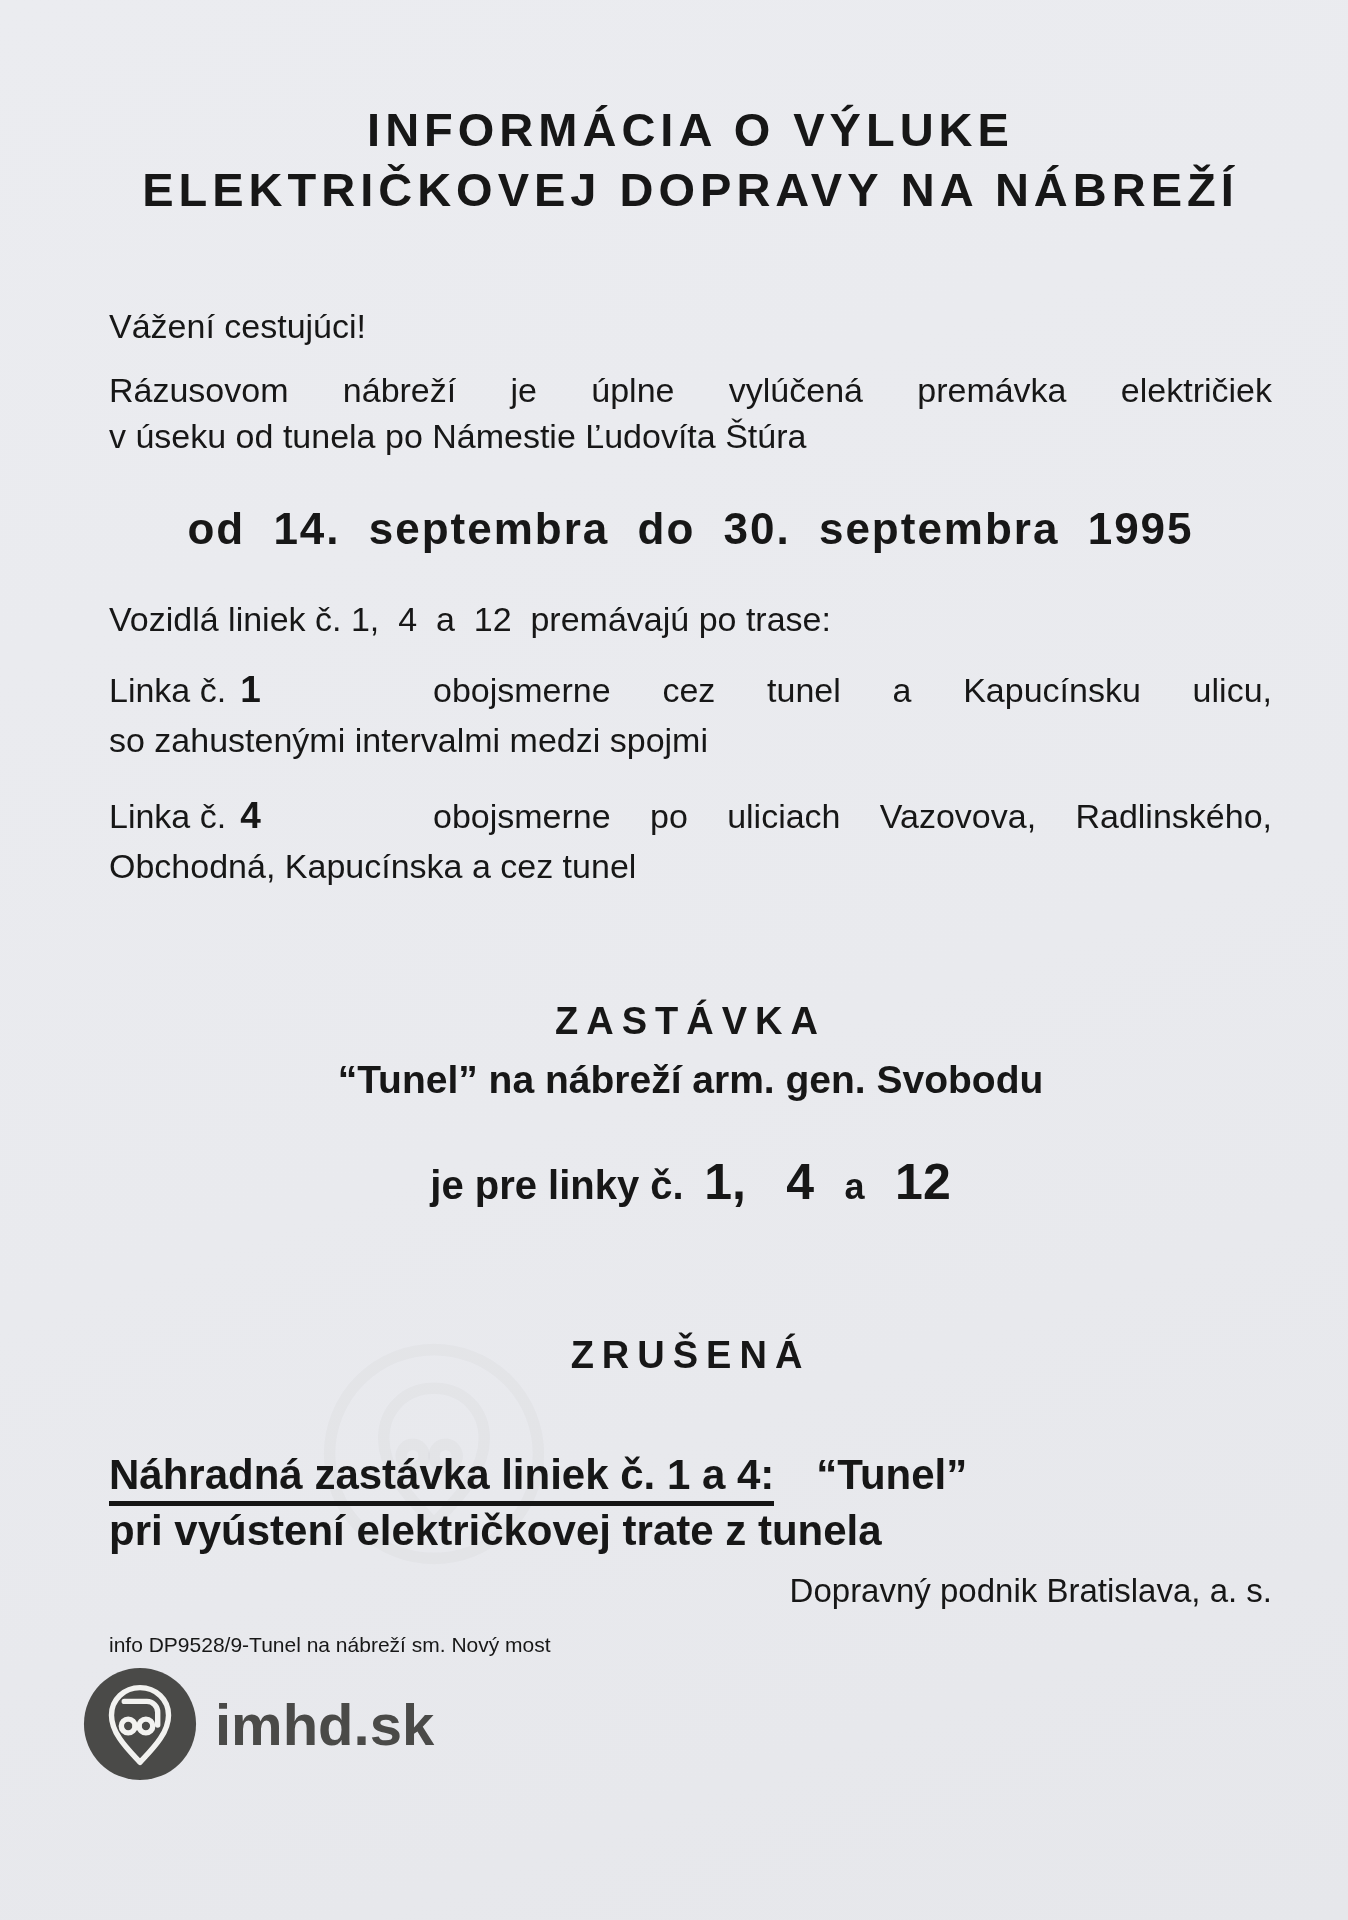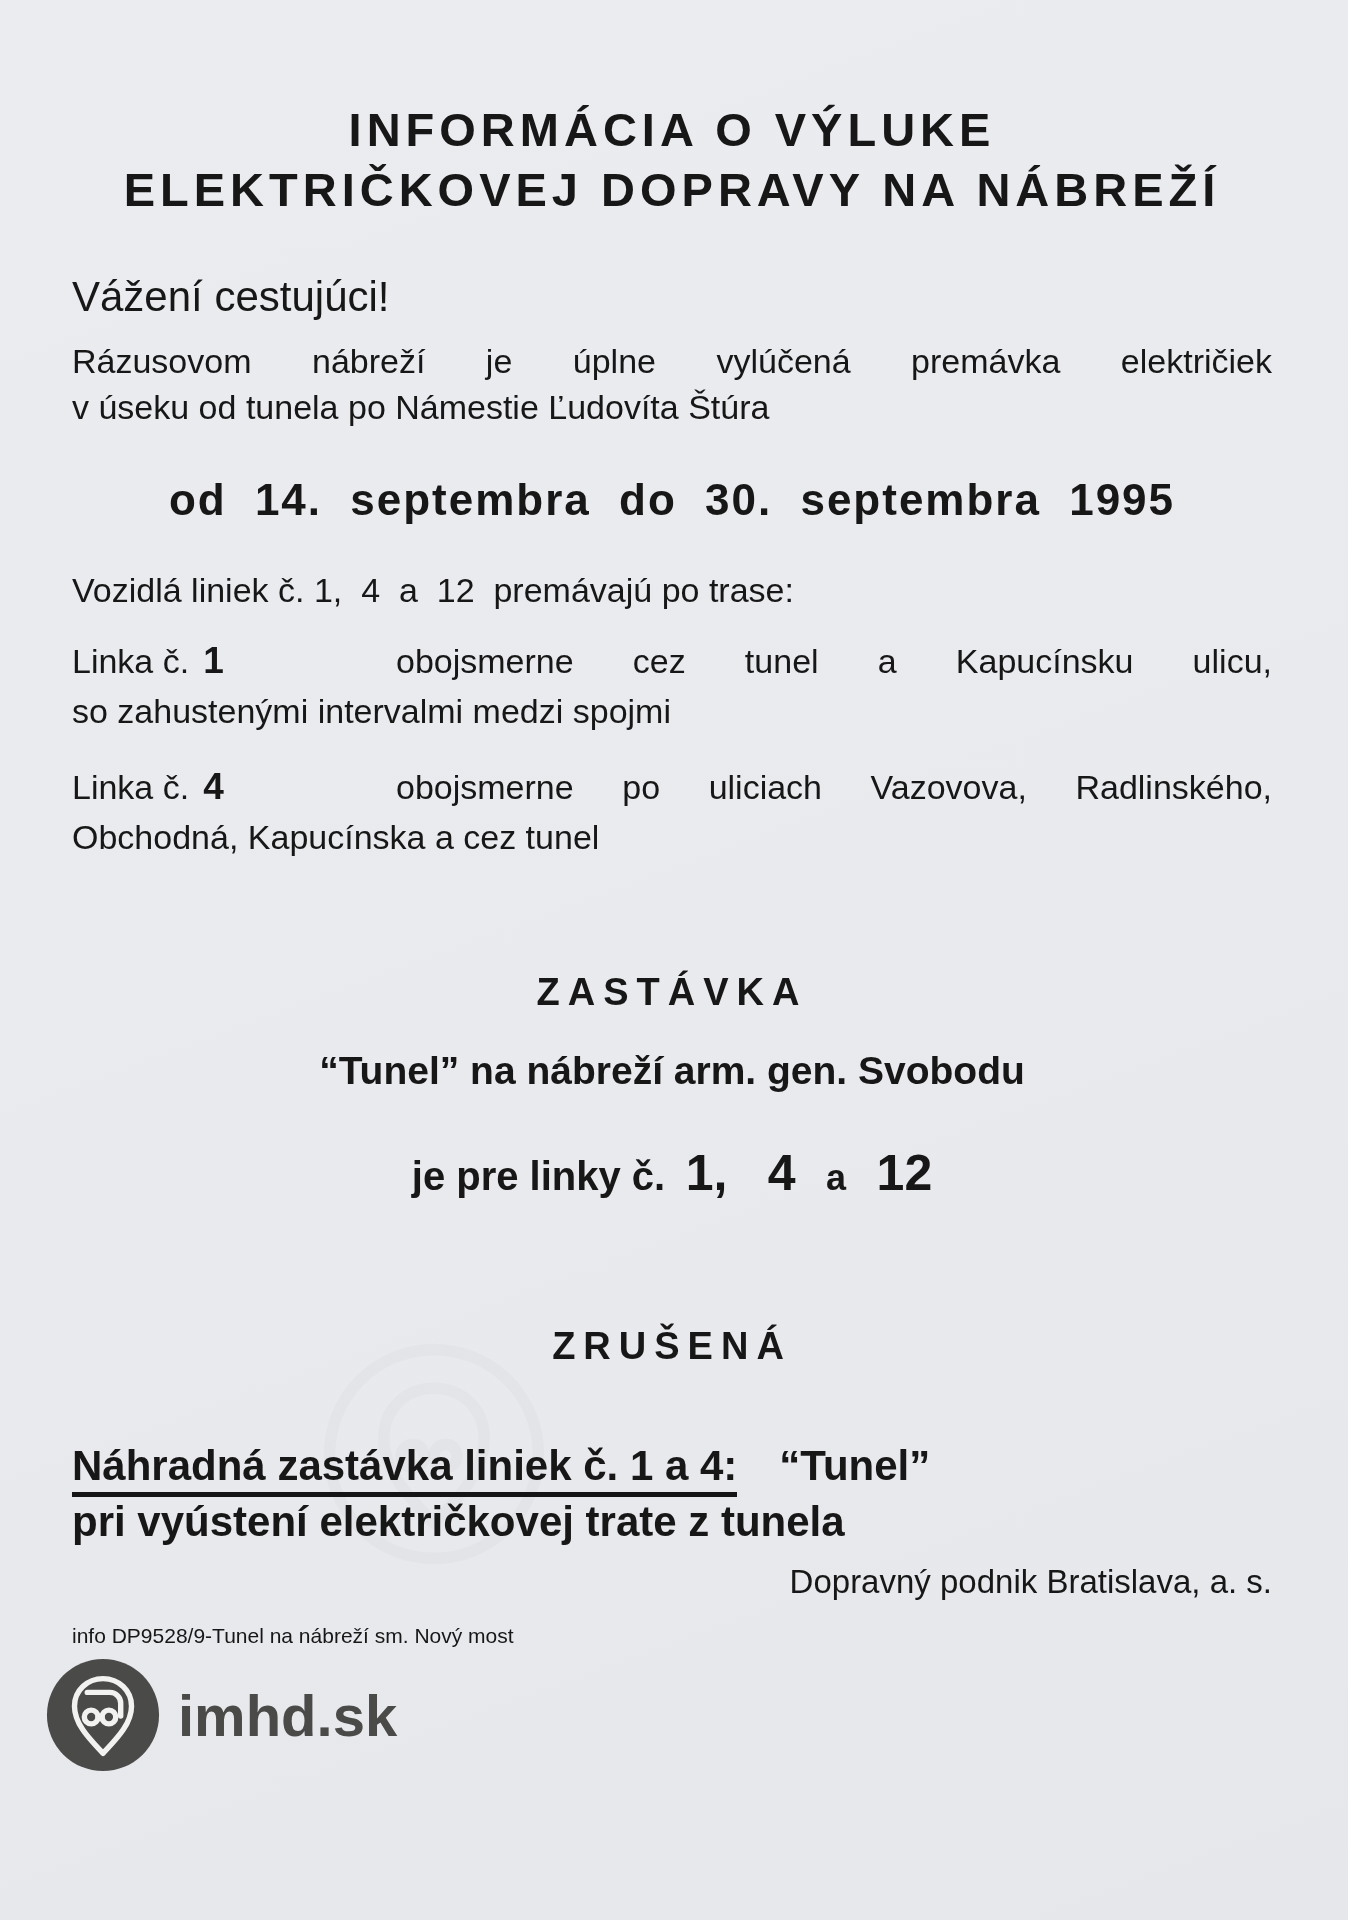--- a/index.html
+++ b/index.html
@@ -5,27 +5,28 @@
   * { margin:0; padding:0; box-sizing:border-box; }
   html,body { background:#d8d9dd; }
   .page {
     position:relative;
     width:1348px; height:1920px;
     margin:0 auto;
     background:linear-gradient(160deg,#ebecf0 0%,#e9eaee 55%,#e6e7eb 100%);
     color:#171717;
     font-family:"Liberation Sans","DejaVu Sans",sans-serif;
     overflow:hidden;
+    padding-left:37px;
   }
   .content { position:relative; padding:0 76px 0 72px; z-index:2; }
 
   .title { margin-top:100px; text-align:center; font-weight:700;
            font-size:47px; line-height:60px; letter-spacing:5px; }
 
-  .greeting { margin-top:54px; font-size:42px; line-height:46px; }
+  .greeting { margin-top:83px; font-size:34px; line-height:46px; }
 
   .intro { margin-top:18px; font-size:34px; line-height:46px; }
   .just  { text-align:justify; text-align-last:justify; }
 
   .date { margin-top:42px; text-align:center; font-weight:700;
           font-size:44px; line-height:56px; letter-spacing:2px; word-spacing:14px; }
 
   .routes-intro { margin-top:40px; font-size:34px; line-height:44px; white-space:pre-wrap; }
 
   .linka-row { font-size:34px; line-height:50px; }
@@ -34,21 +35,21 @@
   .linka-line1 { display:flex; }
   .linka-label { flex:0 0 324px; }
   .linka-num   { font-weight:700; font-size:37px; margin-left:14px; }
   .linka-rest  { flex:1; text-align:justify; text-align-last:justify; }
 
   .big-heading { text-align:center; font-weight:700; font-size:38px;
                  line-height:68px; letter-spacing:8px; }
   .stop-heading   { margin-top:96px; }
   .status-heading { margin-top:98px; }
 
-  .sub-heading { margin-top:20px; text-align:center; font-weight:700;
+  .sub-heading { margin-top:0; text-align:center; font-weight:700;
                  font-size:39px; line-height:50px; }
 
   .lines-for { margin-top:48px; text-align:center; line-height:58px; }
   .lf-text { font-size:40px; font-weight:700; }
   .lf-num  { font-size:50px; font-weight:700; margin-left:16px; }
   .lf-num.lf-gap { margin-left:36px; }
   .lf-conj { font-size:36px; font-weight:700; margin-left:26px; }
   .lf-num.lf-last { margin-left:26px; }
 
   .replacement { margin-top:58px; font-weight:700; font-size:42px; line-height:56px; }

